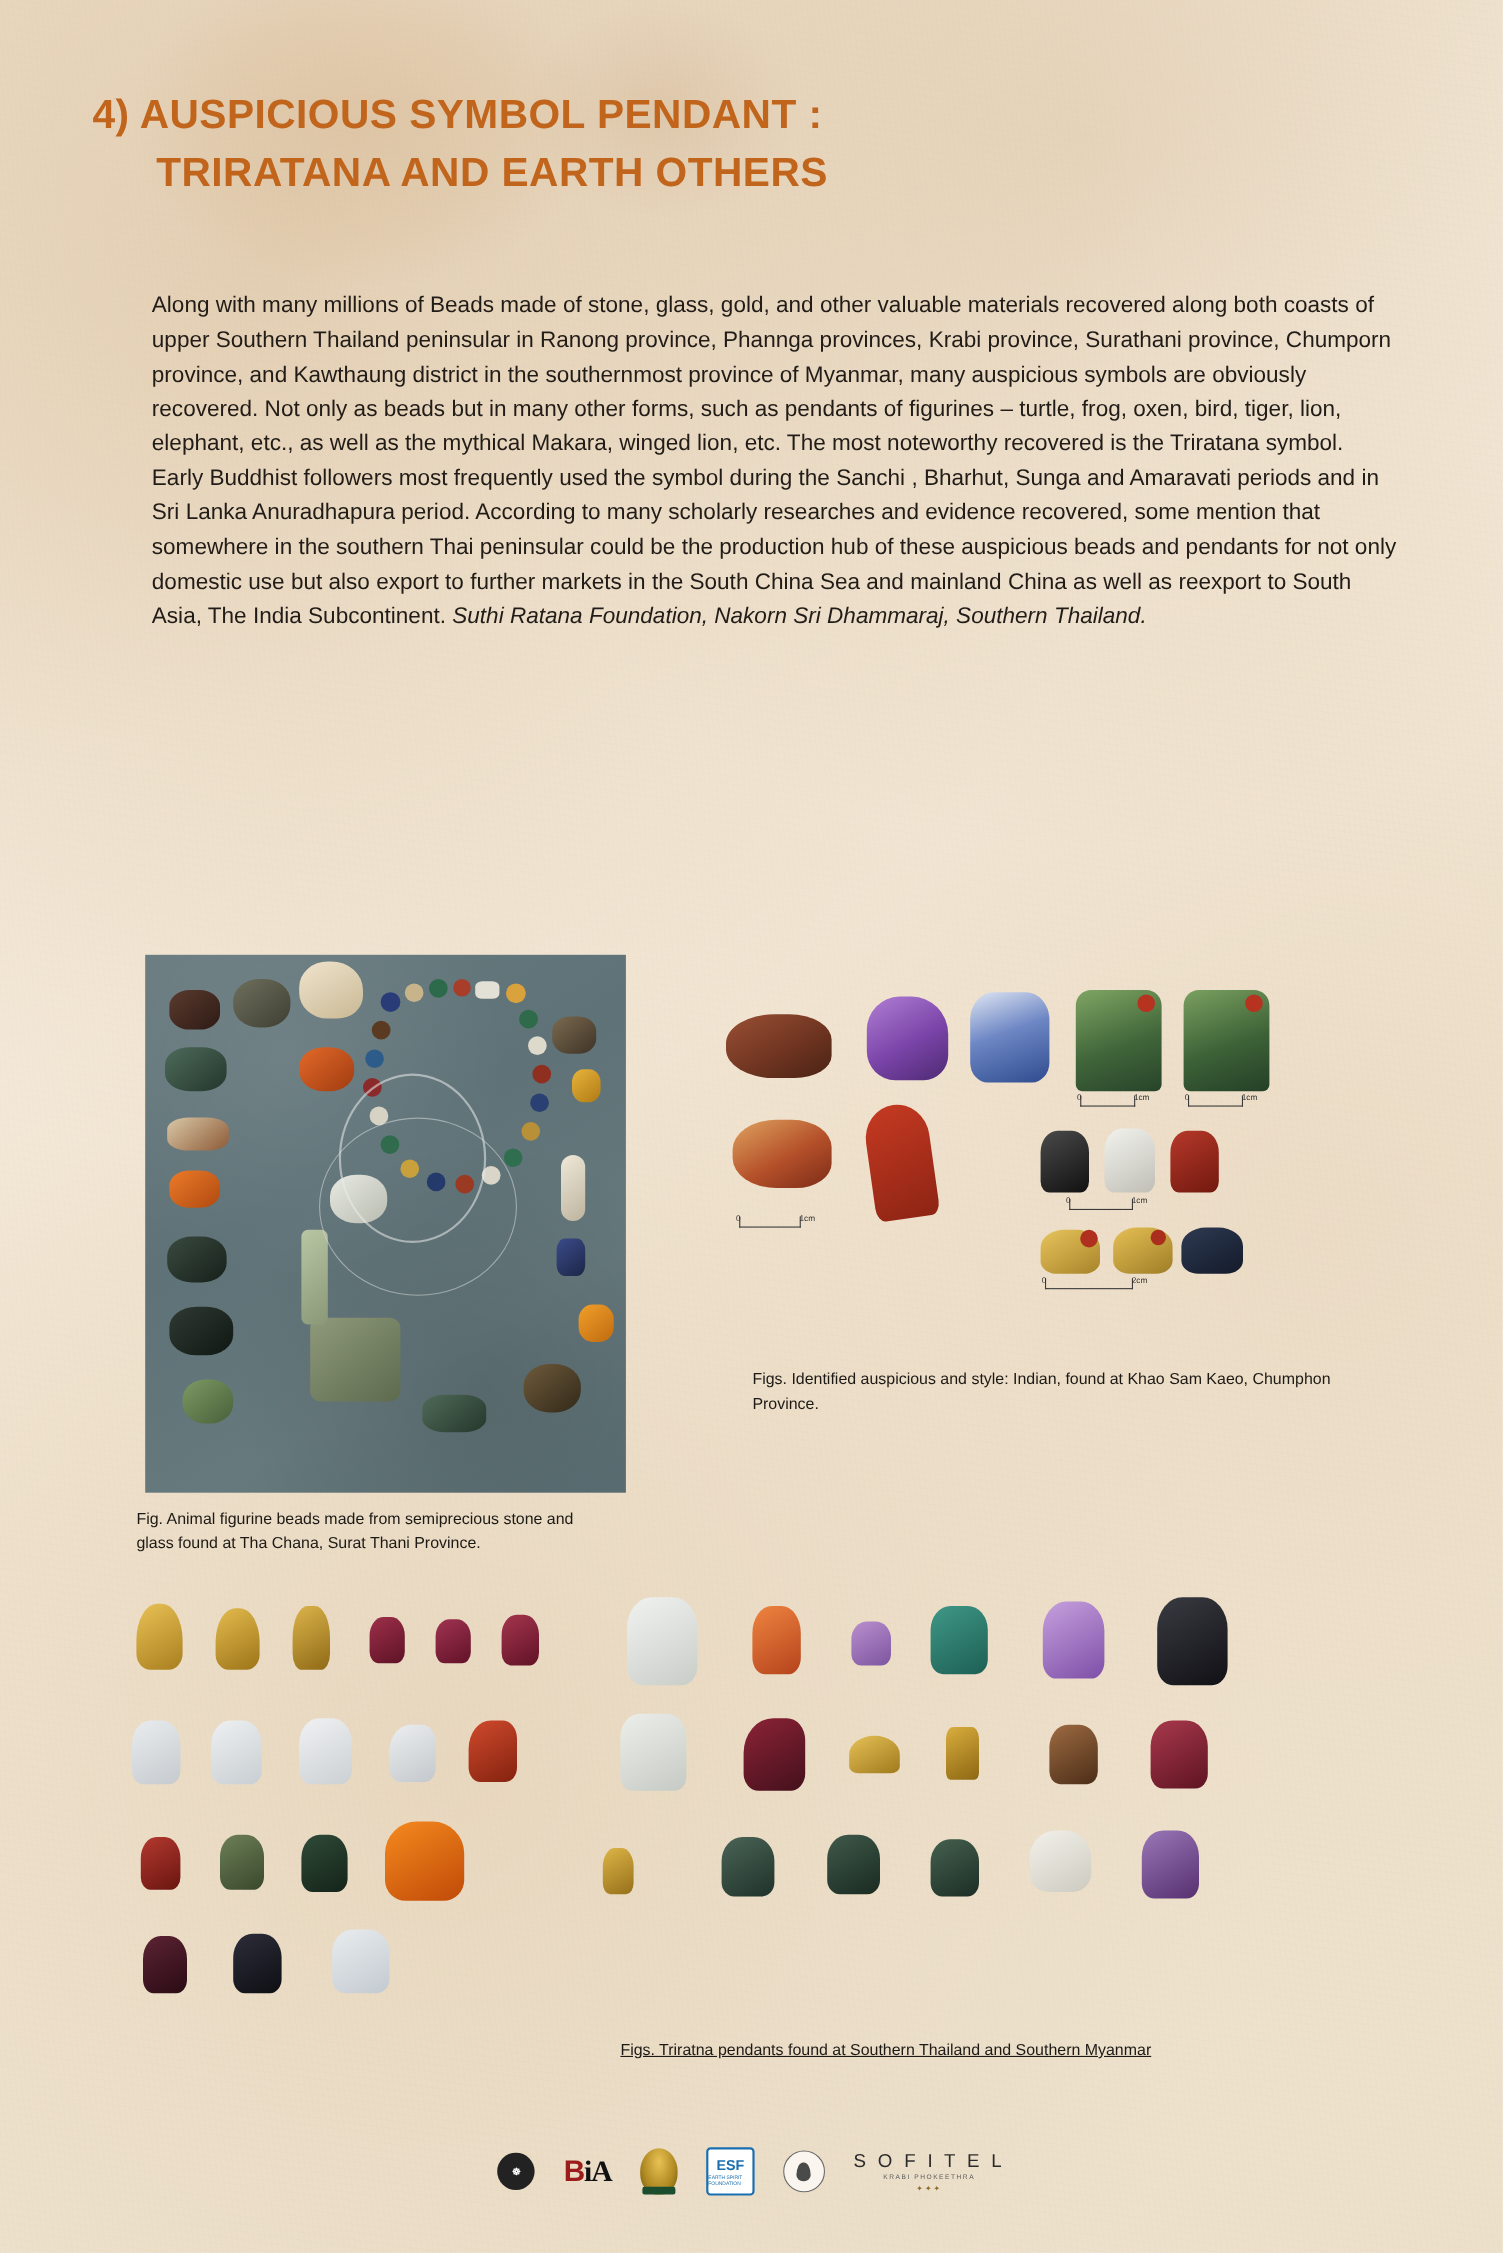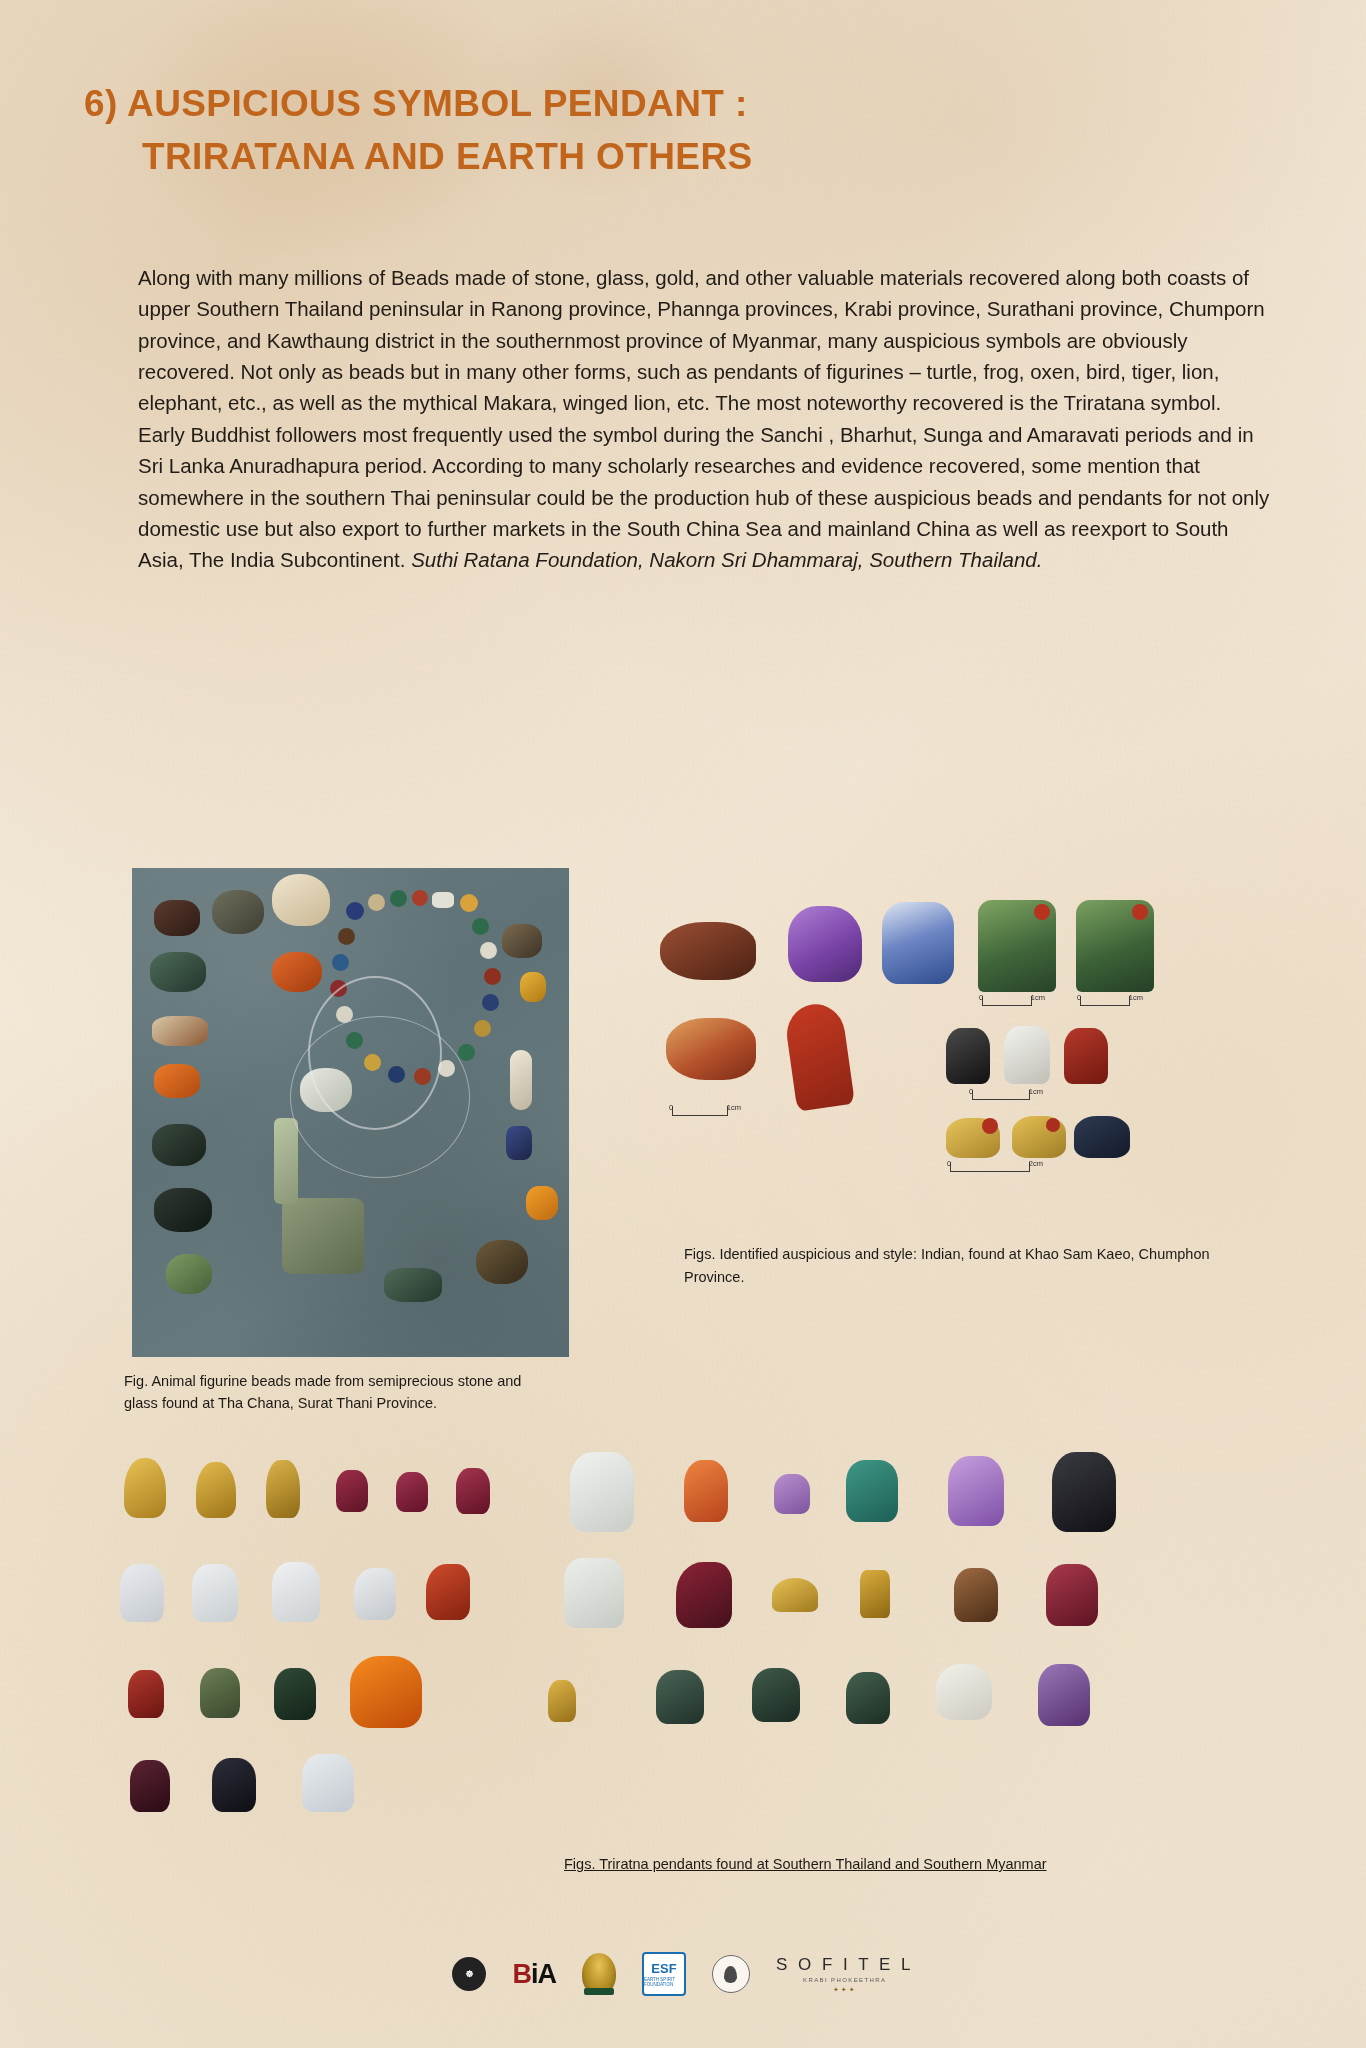--- a/index.html
+++ b/index.html
@@ -184,21 +184,21 @@
     gap: 26px;
   }
   .logo { position: relative; }
   .logo-ext {
     width: 34px; height: 34px; border-radius: 50%;
     background: #222; color:#fff;
     display:flex; align-items:center; justify-content:center;
     font-size: 9px; font-weight:bold;
   }
   .logo-bia { font-size: 27px; font-weight: bold; color:#9c1b1b; letter-spacing:-1px; }
-  .logo-bia .a { color:#111; }
+  .logo-bia .a { color:#111;font-family:Liberation Serif, serif; }
   .logo-thai {
     width: 34px; height: 42px;
     background: radial-gradient(ellipse at 50% 30%, #e8c254 0%, #b08a22 60%, #6b5411 100%);
     border-radius: 50% 50% 45% 45%;
     position: relative;
   }
   .logo-thai .base {
     position:absolute; left:2px; right:2px; bottom:0; height:7px;
     background:#1b4d2e; border-radius:2px;
   }
@@ -224,21 +224,21 @@
 </style>
 </head>
 <body>
 
 <div class="page">
   <div class="paper-noise"></div>
   <div class="ghost-motif"></div>
   <div class="ghost-motif2"></div>
 
   <div class="title">
-    <span>6) AUSPICIOUS SYMBOL PENDANT :</span>
+    <span>4) AUSPICIOUS SYMBOL PENDANT :</span>
     <span class="l2">TRIRATANA AND EARTH OTHERS</span>
   </div>
 
   <div class="body-text">
     <span>Along with many millions of Beads made of stone, glass, gold, and other valuable materials recovered along both coasts of upper Southern Thailand peninsular in Ranong province, Phannga provinces, Krabi province, Surathani province, Chumporn province, and Kawthaung district in the southernmost province of Myanmar, many auspicious symbols are obviously recovered. Not only as beads but in many other forms, such as pendants of figurines – turtle, frog, oxen, bird, tiger, lion, elephant, etc., as well as the mythical Makara, winged lion, etc. The most noteworthy recovered is the Triratana symbol. Early Buddhist followers most frequently used the symbol during the Sanchi , Bharhut, Sunga and Amaravati periods and in Sri Lanka Anuradhapura period. According to many scholarly researches and evidence recovered, some mention that somewhere in the southern Thai peninsular could be the production hub of these auspicious beads and pendants for not only domestic use but also export to further markets in the South China Sea and mainland China as well as reexport to South Asia, The India Subcontinent. </span><span class="src">Suthi Ratana Foundation, Nakorn Sri Dhammaraj, Southern Thailand.</span>
   </div>
 
   <div class="photo1">
     <div class="grain"></div>
 

